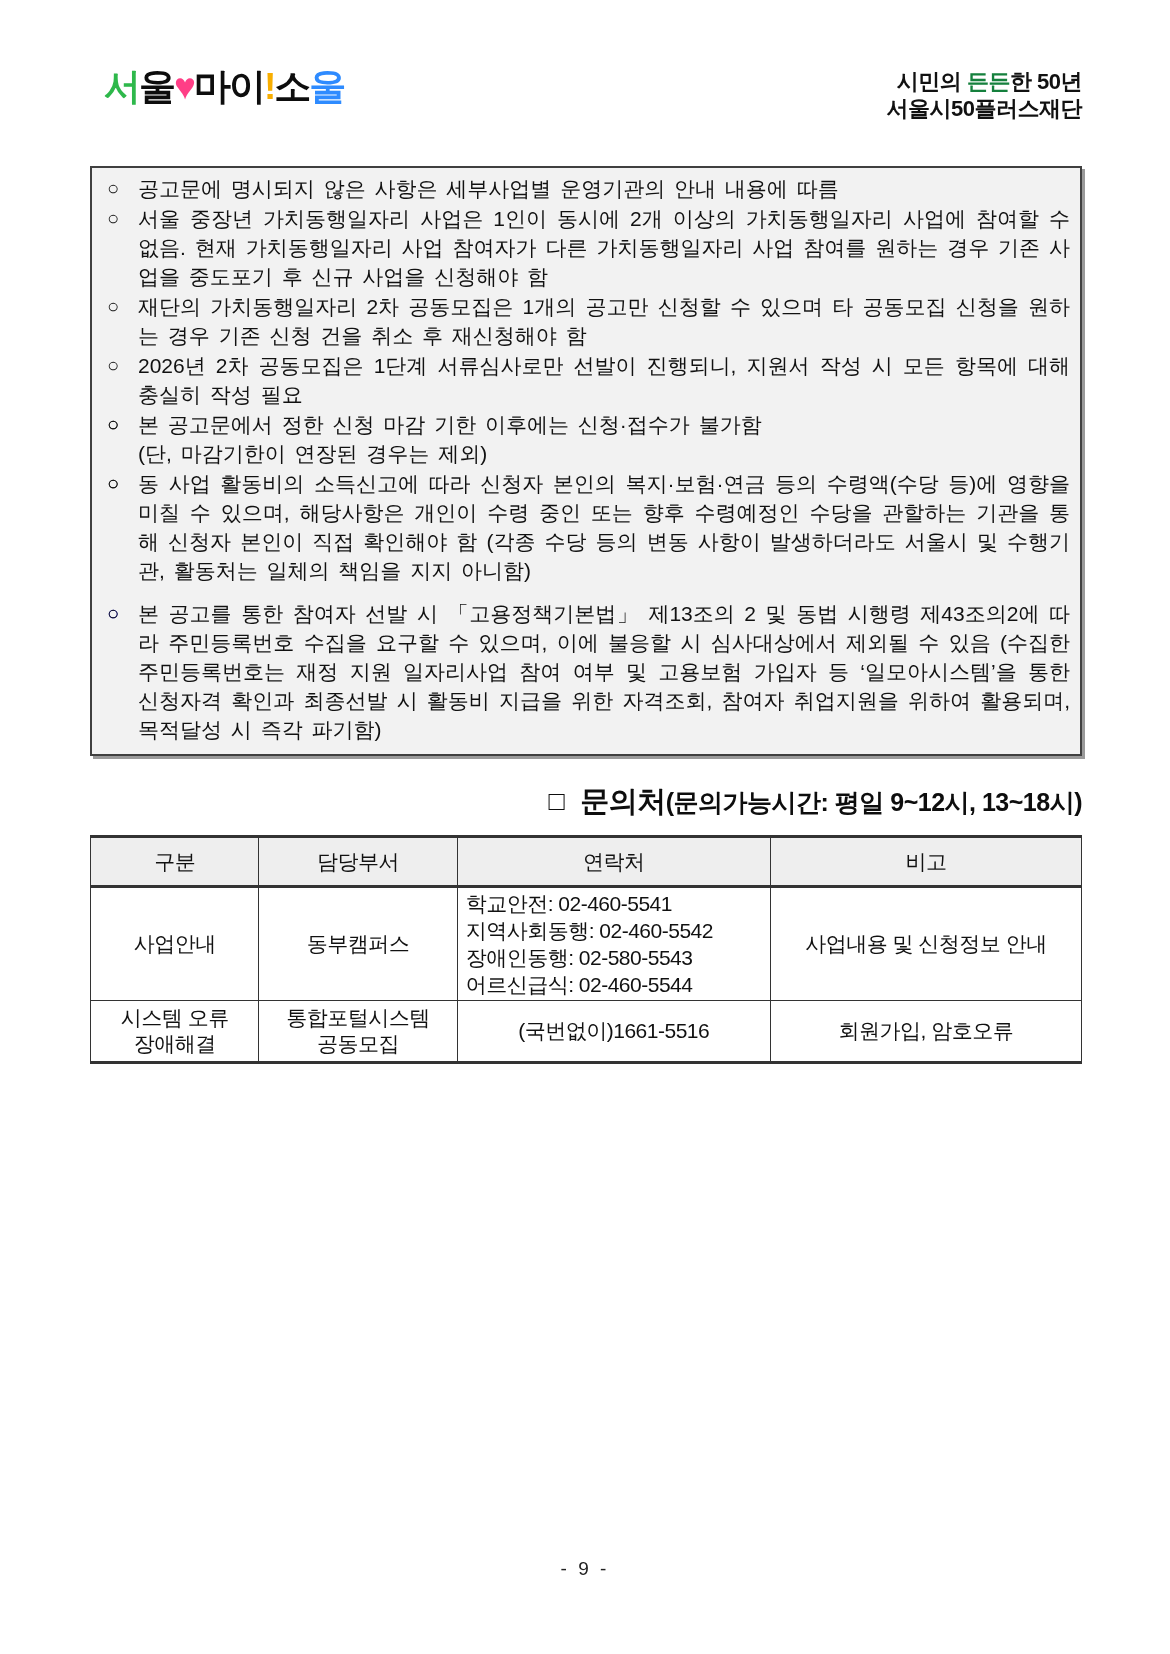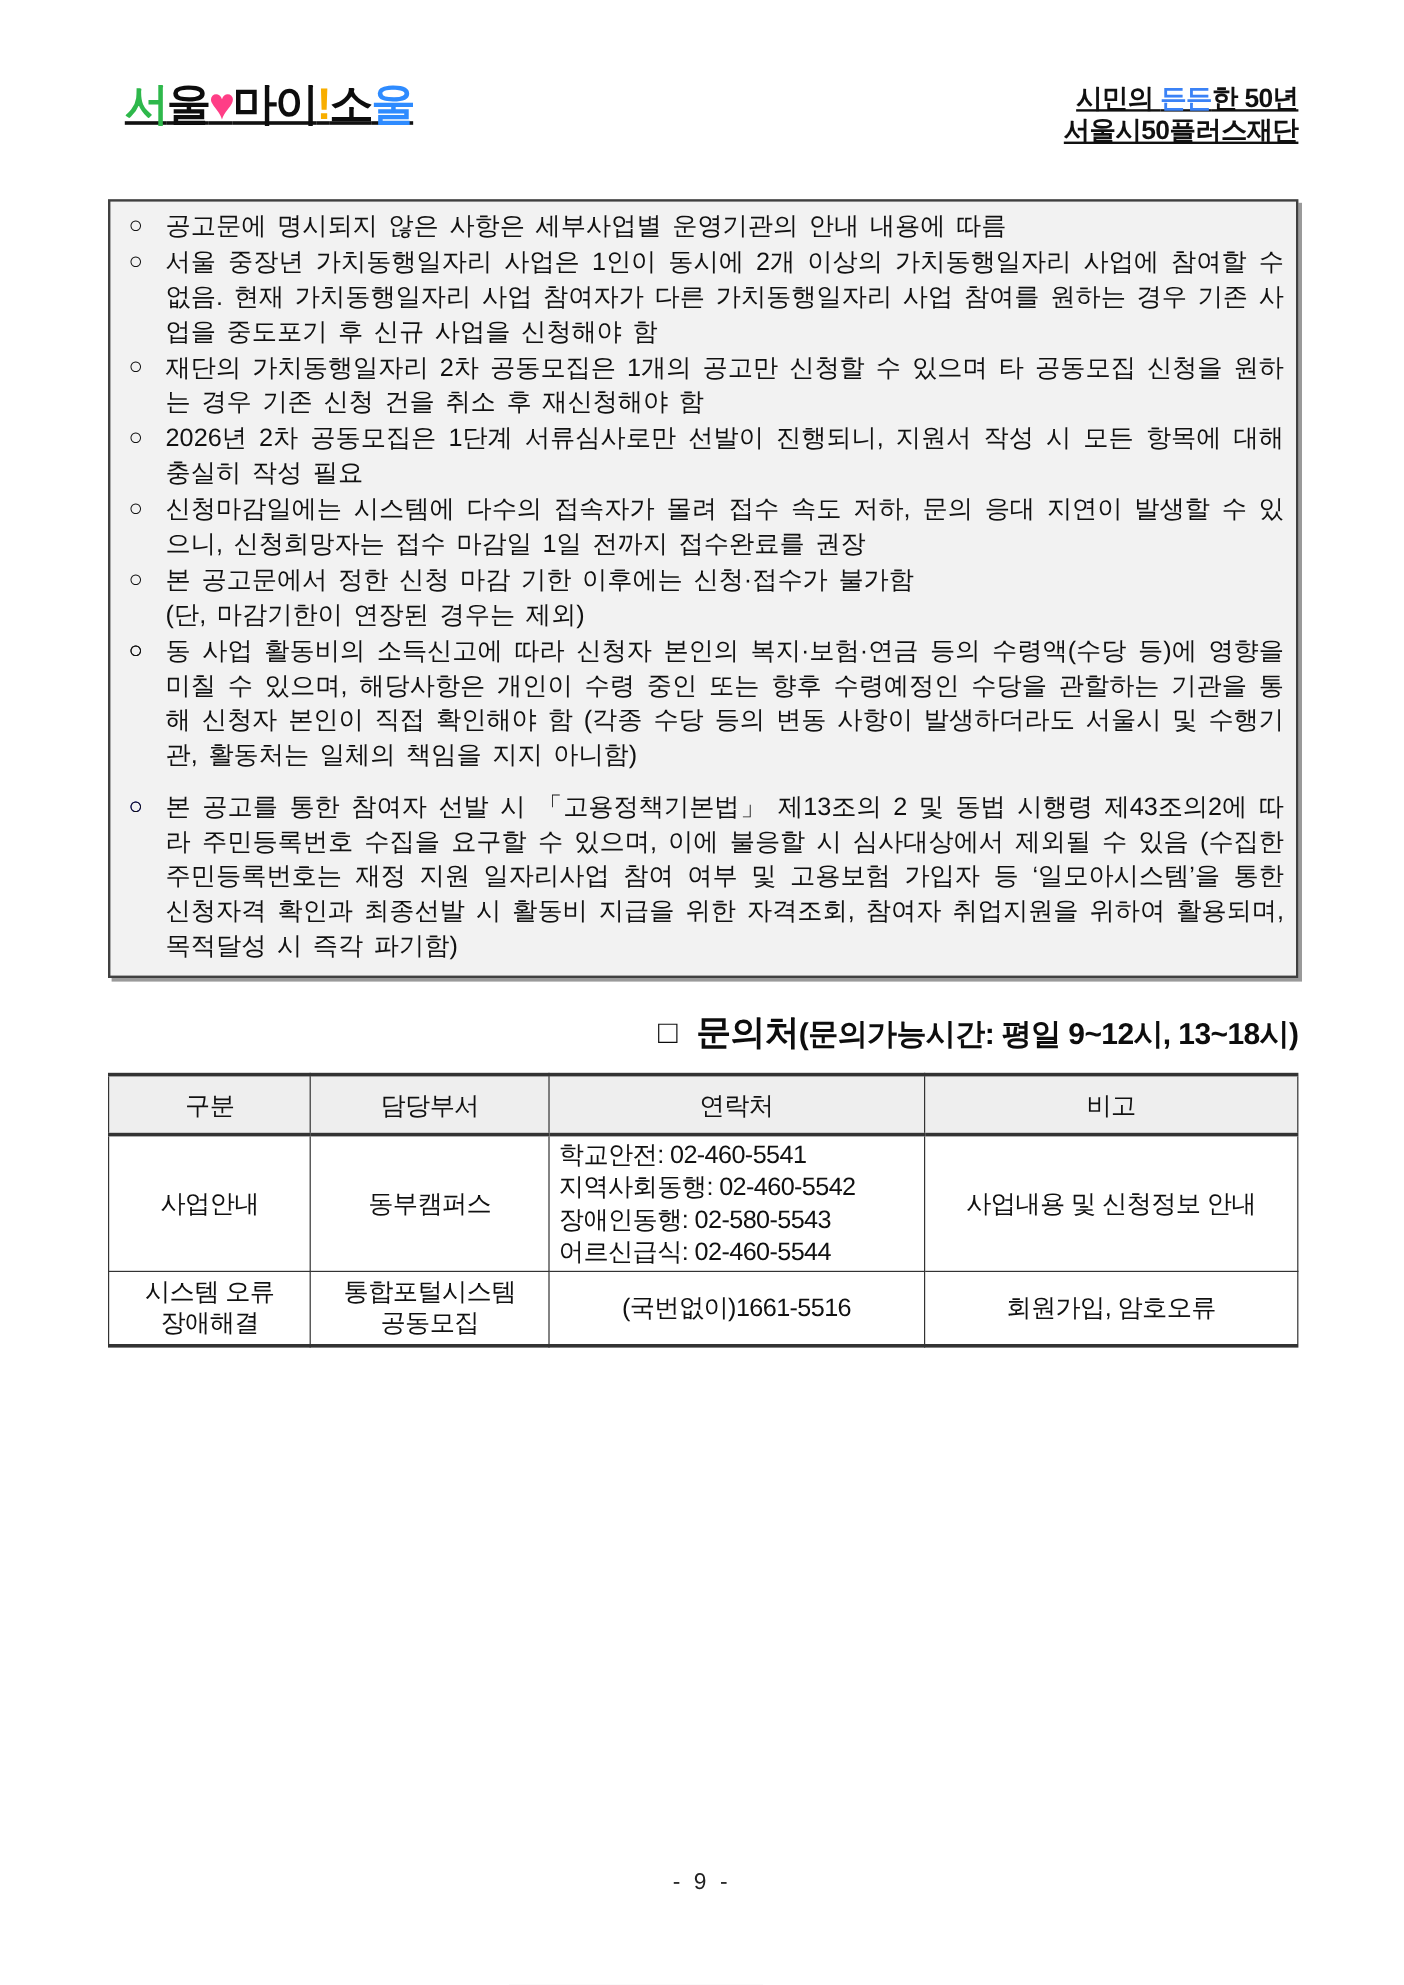--- a/index.html
+++ b/index.html
@@ -9,29 +9,29 @@
     width: 1170px; height: 1654px;
     margin: 0 auto;
     background: #ffffff;
     color: #111;
     font-family: "Liberation Sans", "DejaVu Sans", sans-serif;
     overflow: hidden;
   }
   .content { margin: 0 88px 0 90px; }
 
   
-  .header { display: flex; justify-content: space-between; align-items: flex-start; padding-top: 68px; text-decoration: underline; }
+  .header { display: flex; justify-content: space-between; align-items: flex-start; padding-top: 68px; }
   .logo { font-size: 37px; font-weight: 900; letter-spacing: -2px; line-height: 1; padding-left: 14px; white-space: nowrap; }
   .lg-green  { color: #2eb84b; }
   .lg-black  { color: #0d0d0d; }
   .lg-pink   { color: #ff3e86; }
   .lg-yellow { color: #f8ae00; }
   .lg-blue   { color: #2e8bff; }
   .slogan { text-align: right; font-weight: bold; font-size: 22px; line-height: 27px; letter-spacing: -0.5px; }
-  .slogan .pink { color: #3b82f6; }
+  .slogan .pink { color: #15803d; }
 
   
   .notice-box {
     margin-top: 44px;
     background: #f2f2f2;
     border: 2px solid #404040;
     box-shadow: 3px 3px 0 0 #9a9a9a;
     padding: 5px 10px 9px 10px;
   }
   .bullets { list-style: none; margin: 0; padding: 0; }
@@ -118,21 +118,20 @@
           <span>재단의 가치동행일자리 </span><span class="u">2차 공동모집은 1개의 공고만 신청할 수 있으며</span><span> 타 공동모집 신청을 원하는 경우 기존 신청 건을 취소 후 재신청해야 함</span>
         </li>
 
         <li class="bullet">
           <span class="marker">○</span>
           <span>2026년 2차 공동모집은 1단계 서류심사로만 선발이 진행되니, 지원서 작성 시 모든 항목에 대해 충실히 작성 필요</span>
         </li>
 
         <li class="bullet">
           <span class="marker">○</span>
-          <span>신청마감일에는 시스템에 다수의 접속자가 몰려 접수 속도 저하, 문의 응대 지연이 발생할 수 있으니, 신청희망자는 접수 마감일 1일 전까지 접수완료를 권장</span>
         </li>
 
         <li class="bullet">
           <span class="marker">○</span>
           <span>본 공고문에서 정한 신청 마감 기한 이후에는 신청·접수가 불가함</span><br>
           <span>(단, 마감기한이 연장된 경우는 제외)</span>
         </li>
 
         <li class="bullet">
           <span class="marker">○</span>

